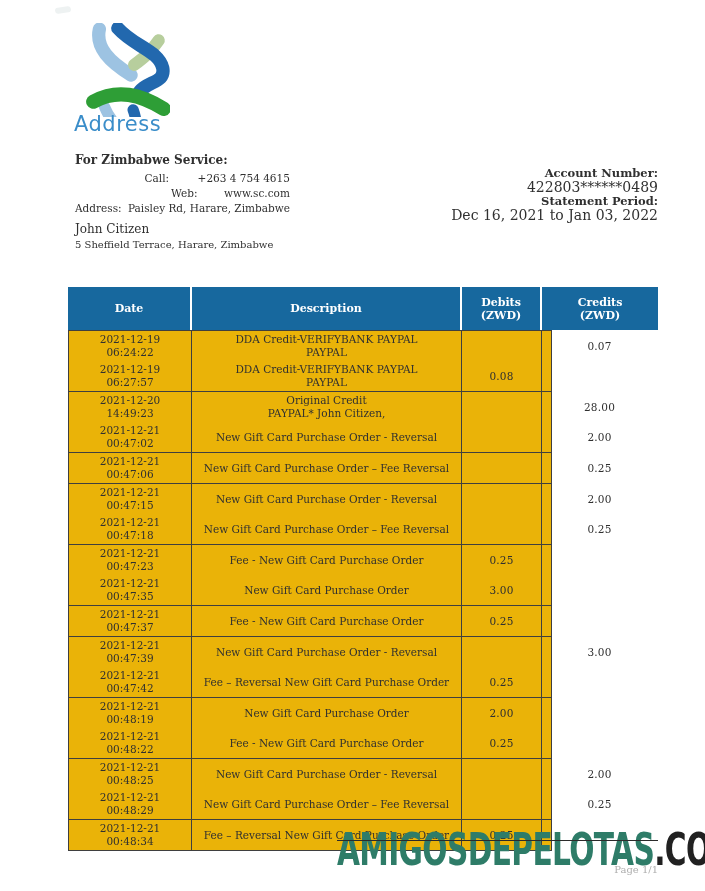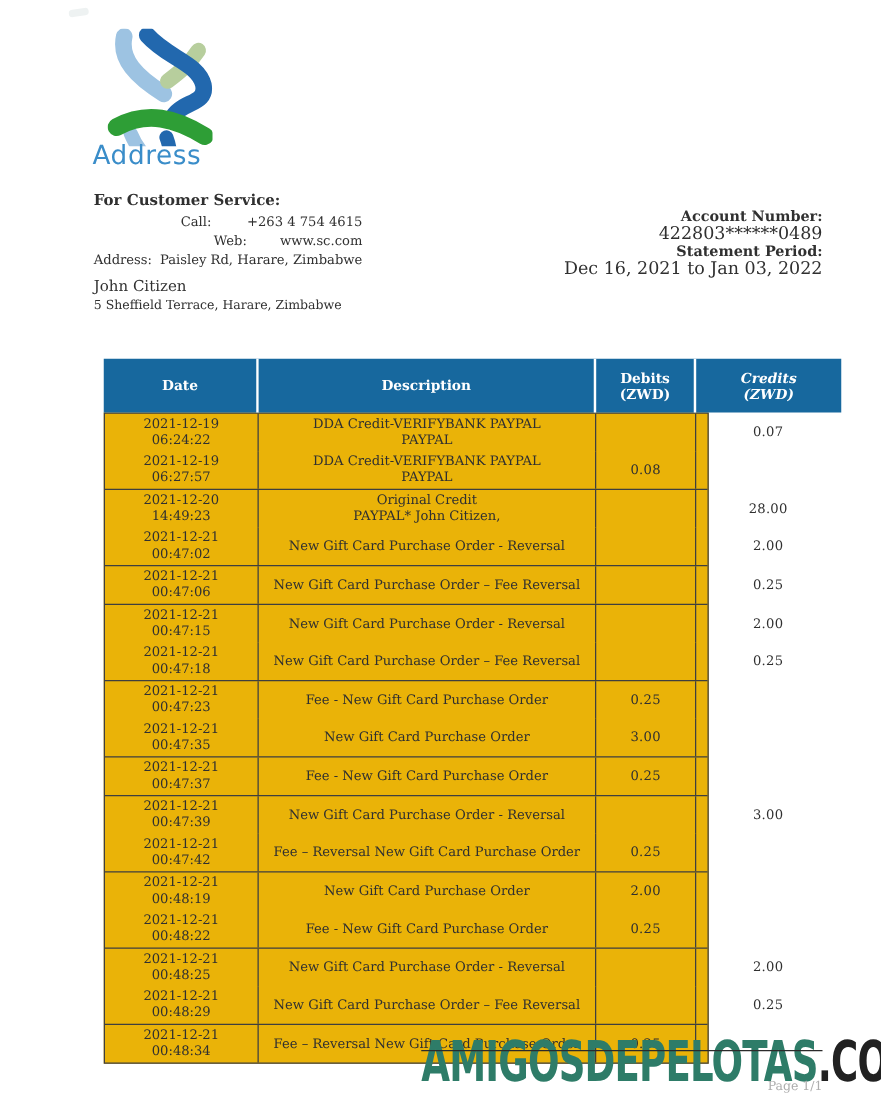--- a/index.html
+++ b/index.html
@@ -29,26 +29,26 @@
   .acct-block { position:absolute; right:47px; top:166px; text-align:right; }
   .acct-label { font-weight:bold; font-size:11.5px; line-height:14px; }
   .acct-value { font-size:14px; line-height:14px; }
 
   
   .cust-block { position:absolute; left:75px; top:222px; }
   .cust-name { font-weight:normal; font-size:12px; line-height:15px; }
   .cust-addr { font-size:10px; line-height:15px; }
 
   
-  .stmt-table { position:absolute; left:83px; top:287px; width:484px; }
+  .stmt-table { position:absolute; left:68px; top:287px; width:484px; }
   .thead { display:grid; grid-template-columns:124px 270px 80px 116px; height:43px; }
   .th { background:var(--hdr,#17689E); color:#ffffff; font-weight:bold; font-size:11px;
     display:flex; flex-direction:column; align-items:center; justify-content:center;
     line-height:13px; border-right:2px solid #ffffff; }
-  .th:last-child { border-right:none;font-style:italic; }
+  .th:last-child { border-right:none; }
   .tbody { border:1px solid #3f3f3f; border-top:1px solid #3f3f3f; background:#eab308; }
   .group { border-bottom:1px solid #3f3f3f; }
   .group:last-child { border-bottom:none; }
   .row { display:grid; grid-template-columns:123px 270px 80px 115px; min-height:30px; }
   .cell { display:flex; flex-direction:column; align-items:center; justify-content:center;
     font-size:10.5px; line-height:13px; border-right:1px solid #3f3f3f; text-align:center;
     padding:1px 2px; }
   .cell:last-child { border-right:none; }
   .amount { letter-spacing:0.2px; }
 
@@ -74,21 +74,21 @@
       <path d="M70,17 C62,29 54,35 46,41" stroke="#B7CE9D" stroke-width="12" fill="none" stroke-linecap="round"></path>
       <path d="M30,5 C46,23 70,27 74,44 C77,60 56,56 49,71" stroke="#2268AE" stroke-width="13" fill="none" stroke-linecap="round"></path>
       <path d="M17,82 C21,92 27,99 33,105" stroke="#9DC3E2" stroke-width="11" fill="none" stroke-linecap="round"></path>
       <path d="M45,85 C48,93 49,99 47,106" stroke="#2268AE" stroke-width="11" fill="none" stroke-linecap="round"></path>
       <path d="M6,77 C30,64 52,70 75,84" stroke="#2E9E36" stroke-width="14" fill="none" stroke-linecap="round"></path>
     </svg>
   </div>
   <div class="brand-name" style="color:#3A8DC9;">Address</div>
 
   <div class="cs-block">
-    <div class="cs-title">For Customer Service:</div>
+    <div class="cs-title">For Zimbabwe Service:</div>
     <div class="cs-row">
       <span class="cs-label">Call:</span>
       <span class="cs-value">+263 4 754 4615</span>
     </div>
     <div class="cs-row">
       <span class="cs-label">Web:</span>
       <span class="cs-value">www.sc.com</span>
     </div>
     <div class="cs-row">
       <span class="cs-label">Address:</span>

